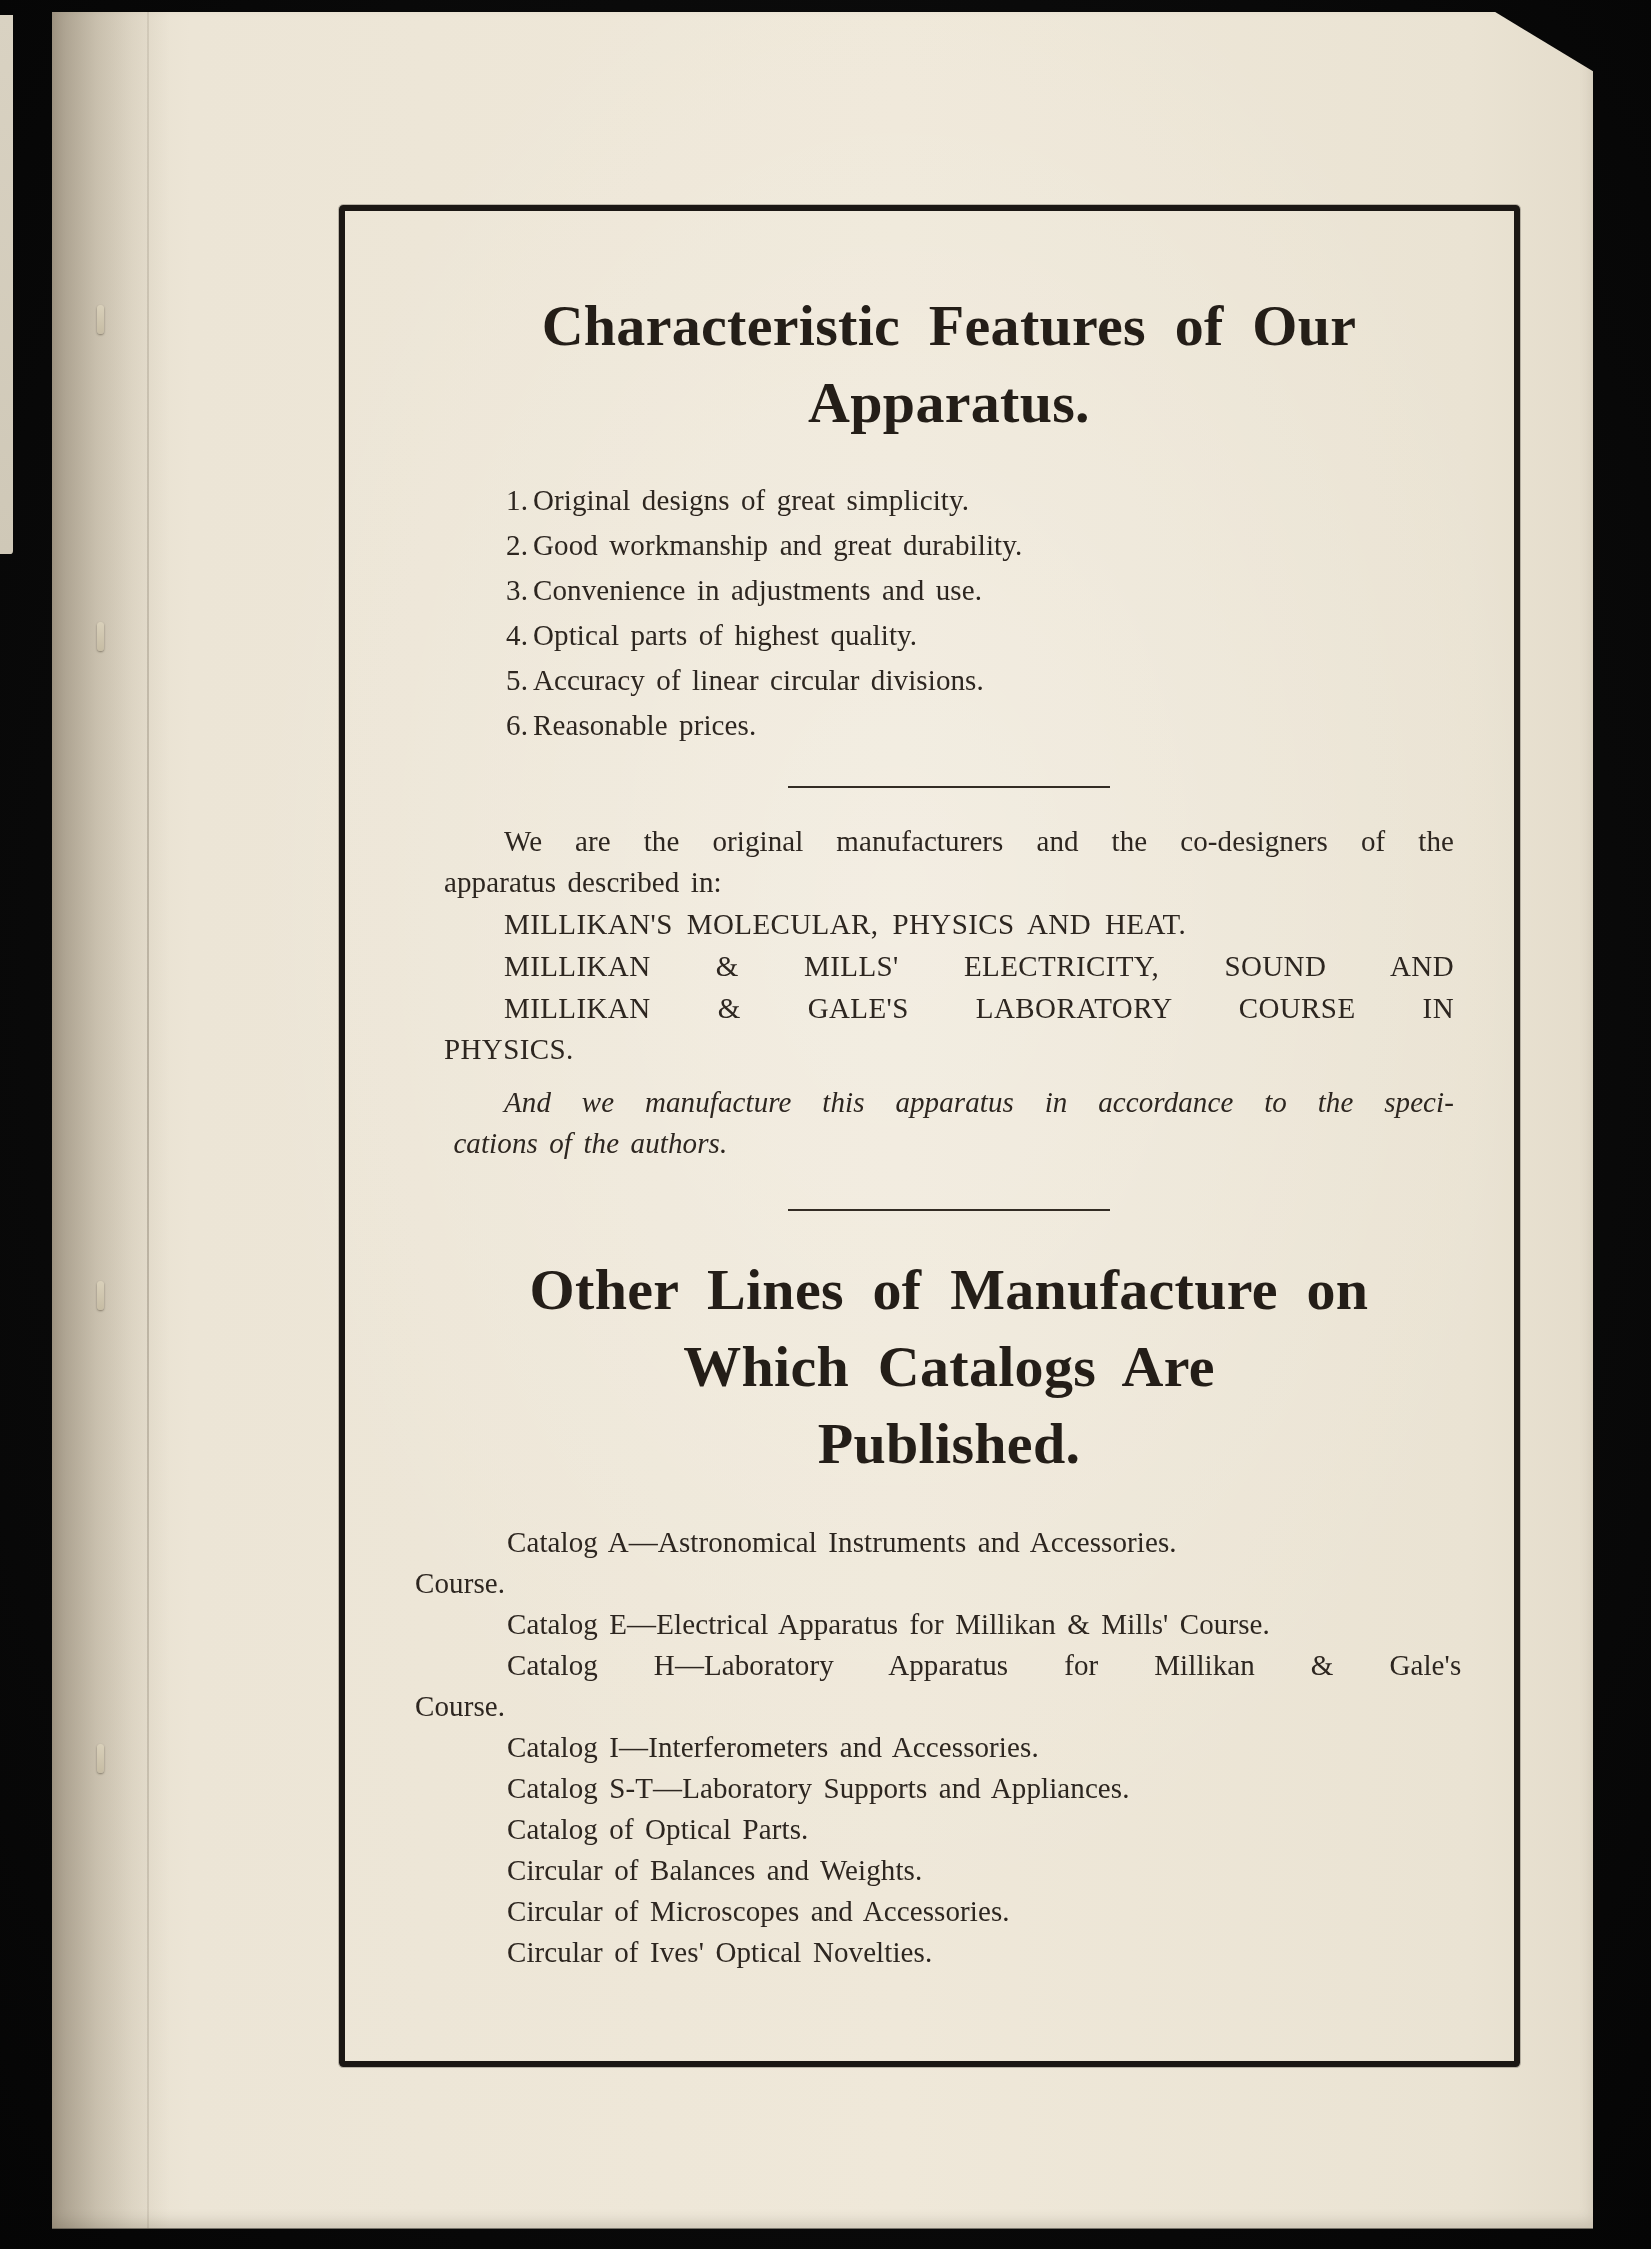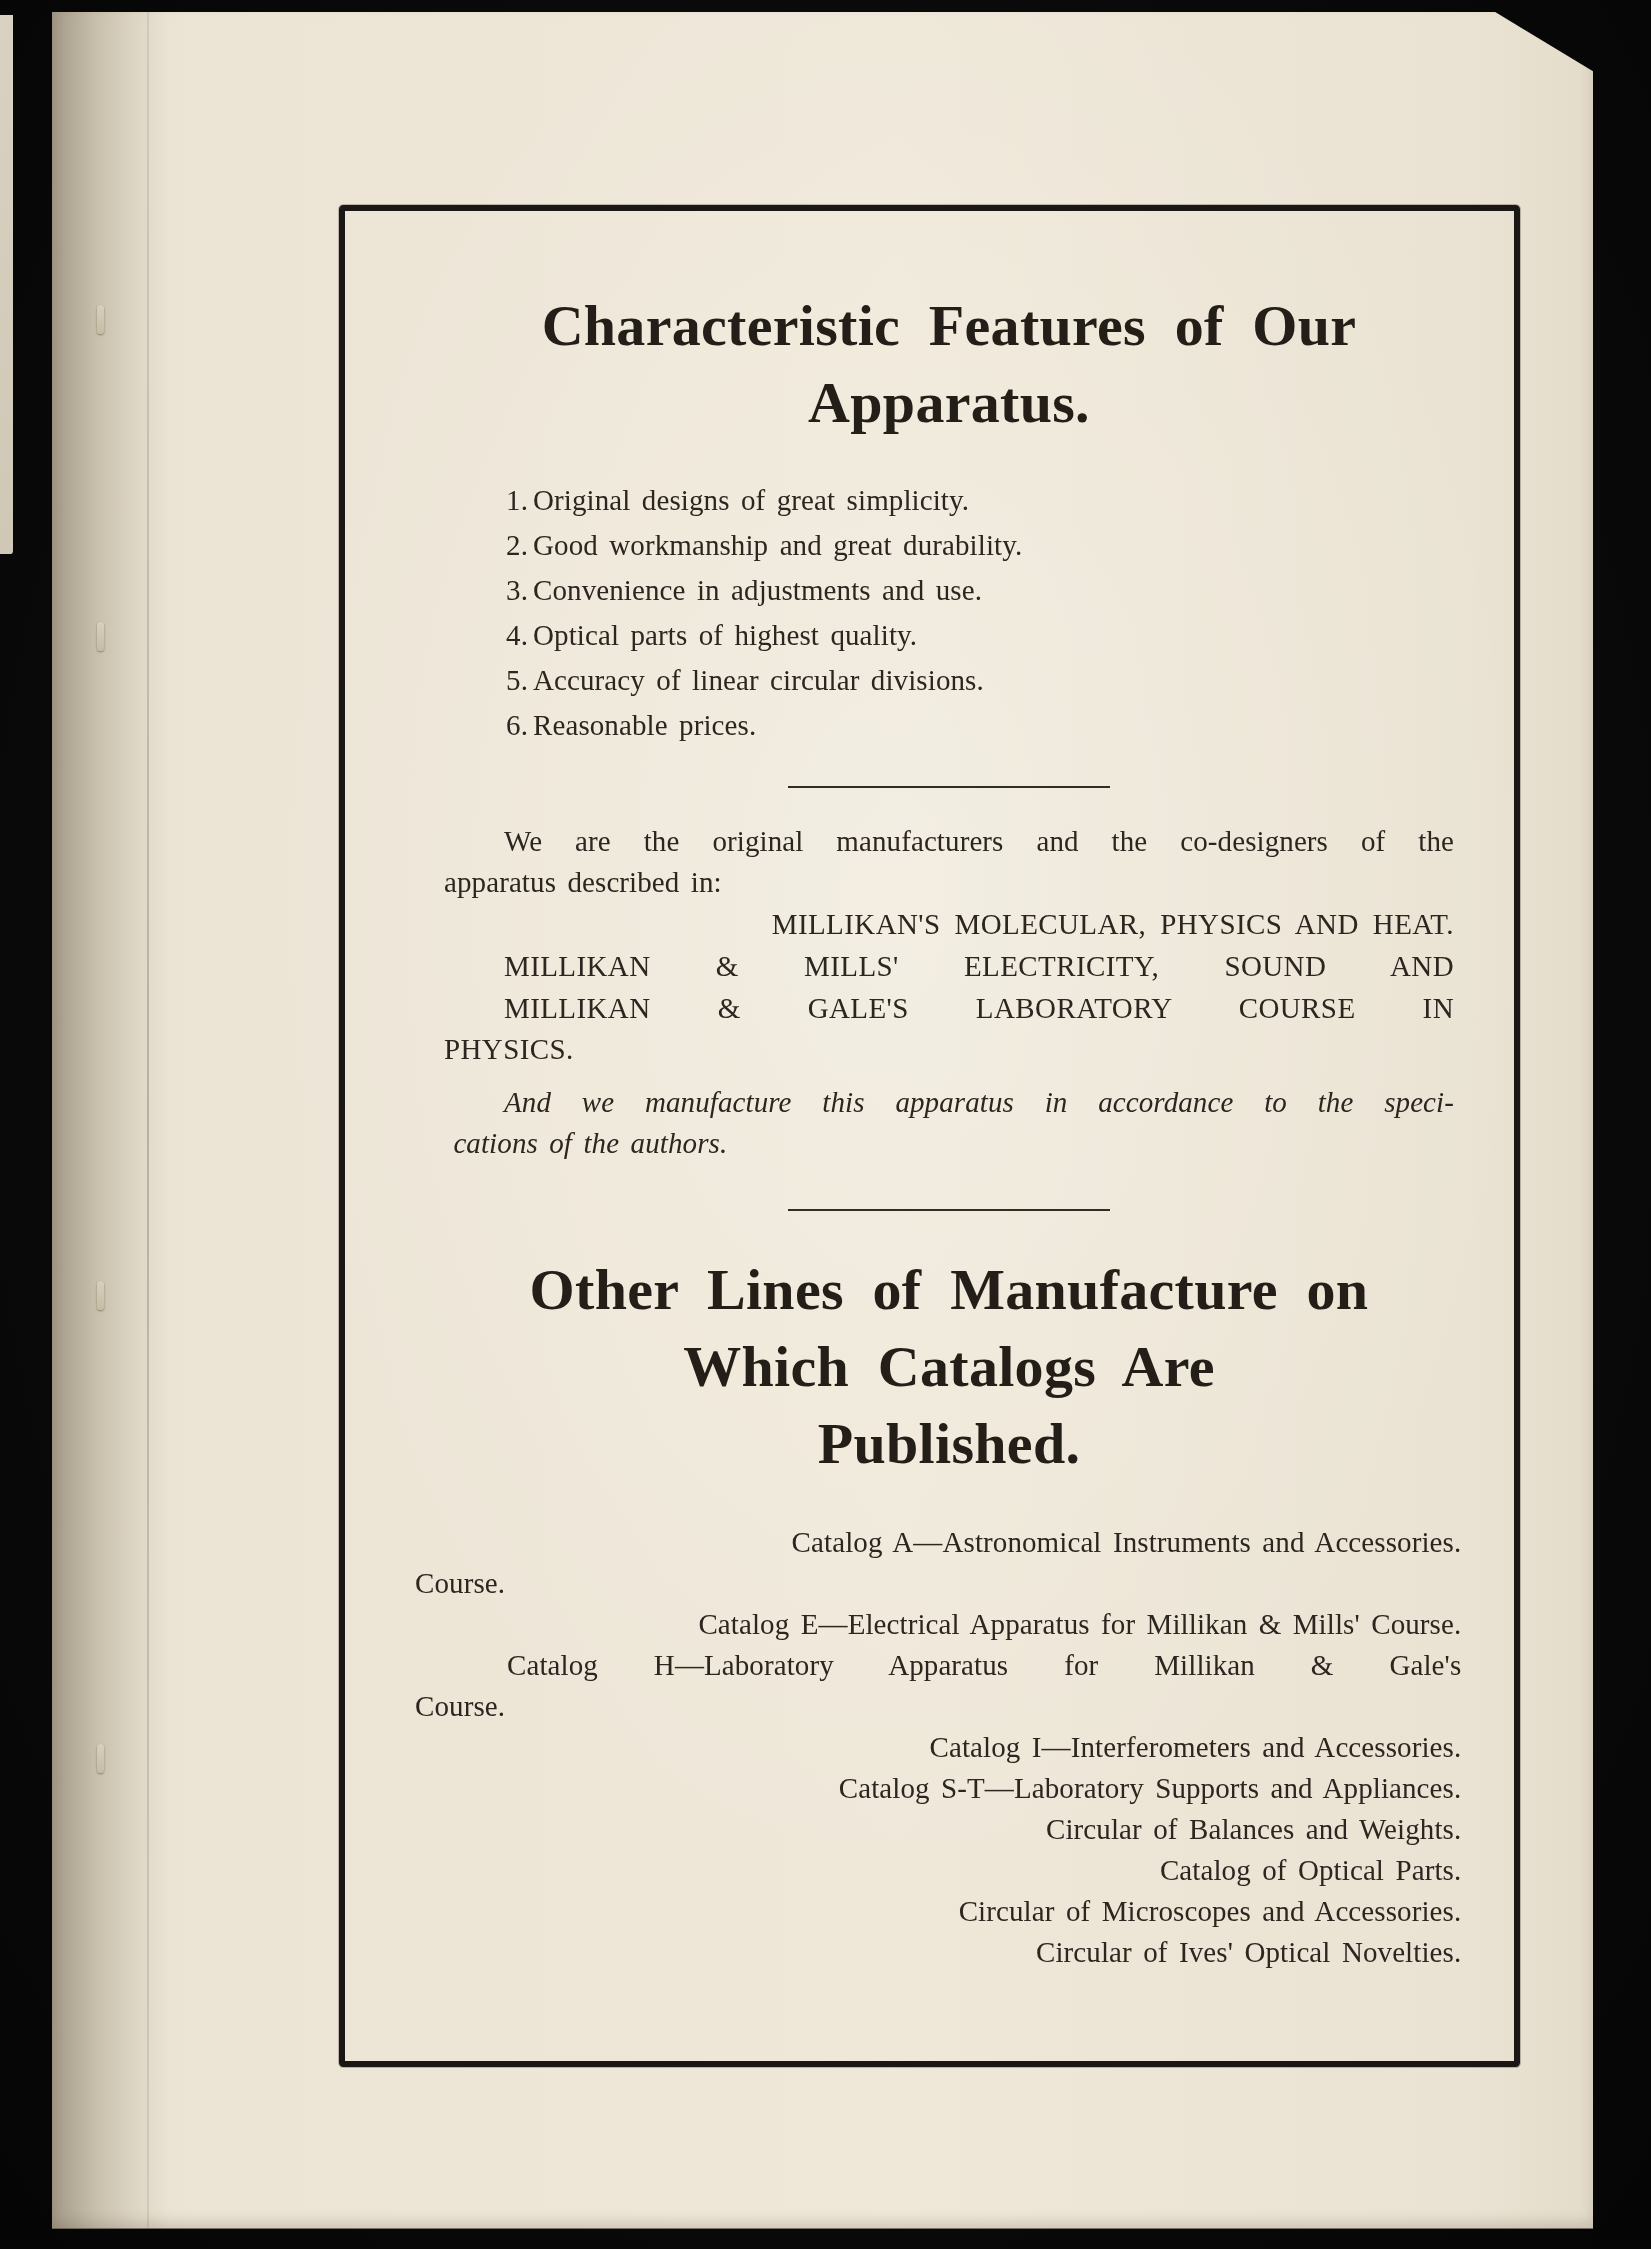--- a/index.html
+++ b/index.html
@@ -107,21 +107,21 @@
   .rule1 { margin-top: 38px; }
   .rule2 { margin-top: 45px; }
 
   .para { line-height: 41px; margin: 0; }
   .intro { margin-top: 33px; }
   .books .para { margin-top: 1px; }
   .caps { letter-spacing: 0.4px; word-spacing: 0.22em; }
   .outro { margin-top: 12px; font-style: italic; }
 
   .line { display: block; }
-  .indent { padding-left: 60px; text-align: right; }
+  .indent { padding-left: 60px; }
   .jfull { text-align: justify; text-align-last: justify; }
 
   .catalogs {
     margin-top: 40px;
     margin-left: -29px;
     margin-right: -7.3px;
     line-height: 40px;
   }
   .catalogs .indent { padding-left: 92px; }
 </style>
@@ -220,24 +220,24 @@
           <span class="line indent jfull">Catalog H—Laboratory Apparatus for Millikan &amp; Gale's</span>
           <span class="line">Course.</span>
         </p>
         <p class="para">
           <span class="line indent">Catalog I—Interferometers and Accessories.</span>
         </p>
         <p class="para">
           <span class="line indent">Catalog S-T—Laboratory Supports and Appliances.</span>
         </p>
         <p class="para">
+          <span class="line indent">Catalog of Optical Parts.</span>
+        </p>
+        <p class="para">
           <span class="line indent">Circular of Balances and Weights.</span>
-        </p>
-        <p class="para">
-          <span class="line indent">Catalog of Optical Parts.</span>
         </p>
         <p class="para">
           <span class="line indent">Circular of Microscopes and Accessories.</span>
         </p>
         <p class="para">
           <span class="line indent">Circular of Ives' Optical Novelties.</span>
         </p>
       </div>
 
     </div>

